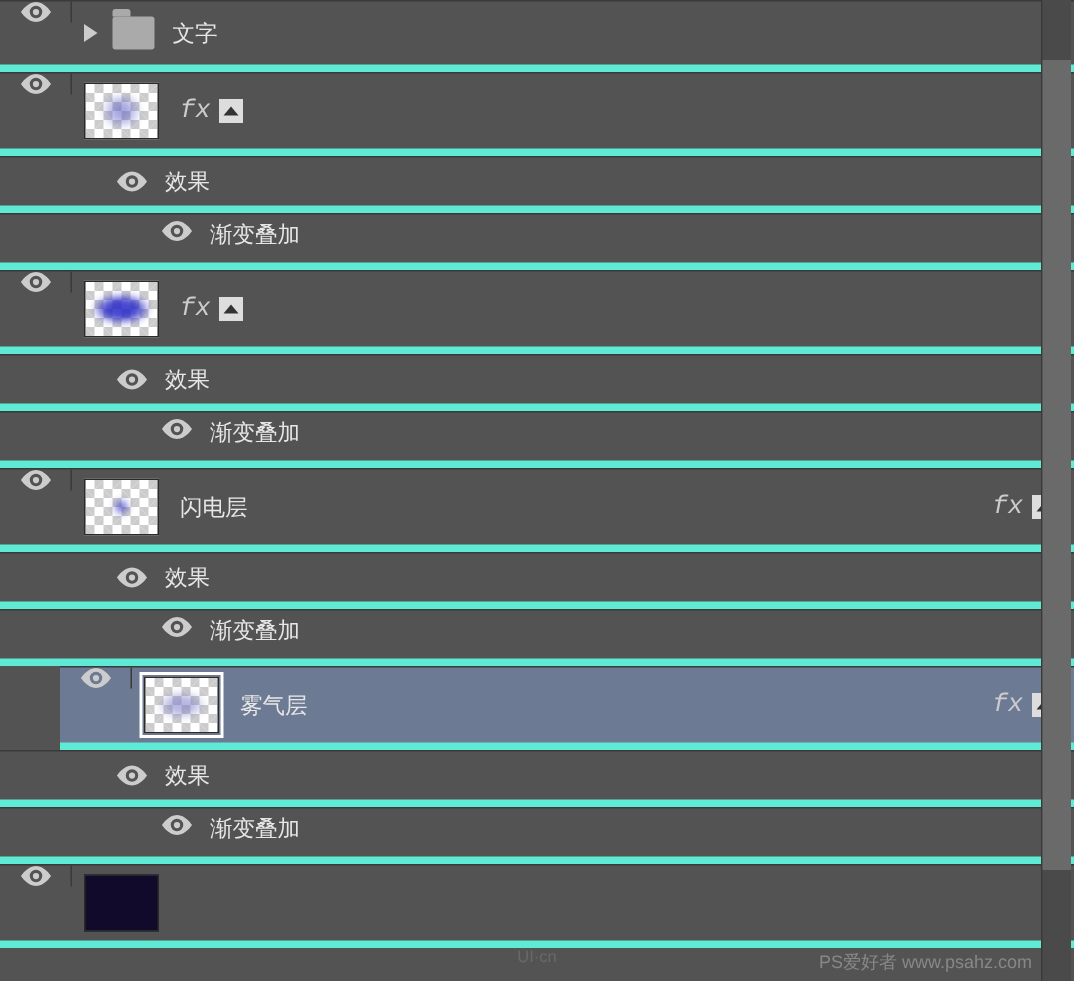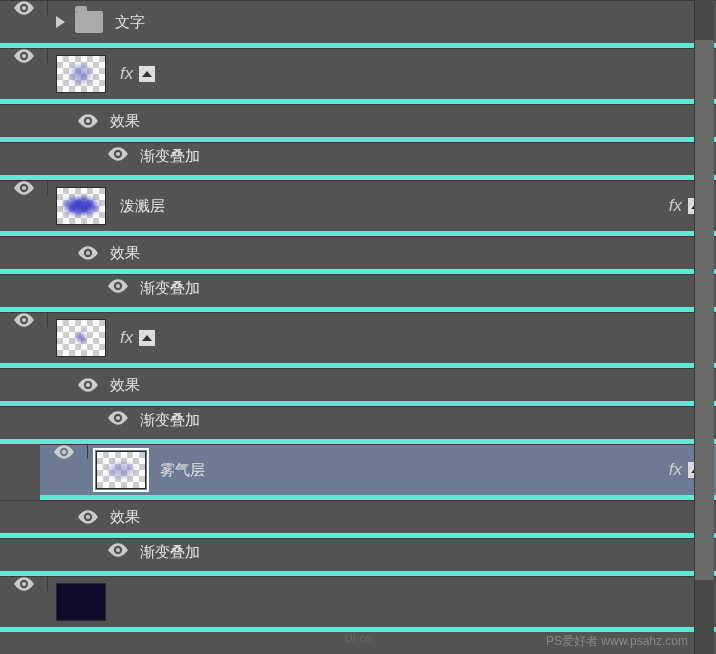--- a/index.html
+++ b/index.html
@@ -98,21 +98,21 @@
     .thumb-inner.fog { background: radial-gradient(ellipse, rgba(120,120,200,0.6) 30%, transparent 70%); }
     .thumb.solid { background: #120a2a; }
     .eye-icon {
       width: 20px; height: 14px;
       display: inline-block;
     }
     .eye-icon svg { width: 100%; height: 100%; }
     .label { flex: 1; }
     .fx-badge {
       font-style: italic;
-      font-family: Liberation Sans, sans-serif;
+      font-family: Liberation Mono, monospace;
       color: #ccc;
       margin-right: 6px;
       font-size: 17px;
     }
     .fx-toggle {
       width: 16px; height: 16px;
       background: #ddd;
       display: flex;
       align-items: center;
       justify-content: center;
@@ -221,21 +221,20 @@
         <div class="vis-col">
           <span class="eye-icon"><svg viewBox="0 0 24 16">
               <path fill="#ccc" d="M12 0C5 0 0 8 0 8s5 8 12 8 12-8 12-8S19 0 12 0zm0 13a5 5 0 110-10 5 5 0 010 10z"></path>
               <circle cx="12" cy="8" r="2.5" fill="#ccc"></circle>
             </svg></span>
         </div>
         <div class="main-col">
           <div class="thumb">
             <div class="thumb-inner splash2"></div>
           </div>
-          <div class="label">泼溅层</div>
           <span class="fx-badge">fx</span>
           <span class="fx-toggle"></span>
         </div>
       </div>
       <div class="layer-row">
         <div class="vis-col"></div>
         <div class="sub-col">
           <span class="eye-icon"><svg viewBox="0 0 24 16">
               <path fill="#ccc" d="M12 0C5 0 0 8 0 8s5 8 12 8 12-8 12-8S19 0 12 0zm0 13a5 5 0 110-10 5 5 0 010 10z"></path>
               <circle cx="12" cy="8" r="2.5" fill="#ccc"></circle>
@@ -257,20 +256,21 @@
         <div class="vis-col">
           <span class="eye-icon"><svg viewBox="0 0 24 16">
               <path fill="#ccc" d="M12 0C5 0 0 8 0 8s5 8 12 8 12-8 12-8S19 0 12 0zm0 13a5 5 0 110-10 5 5 0 010 10z"></path>
               <circle cx="12" cy="8" r="2.5" fill="#ccc"></circle>
             </svg></span>
         </div>
         <div class="main-col">
           <div class="thumb">
             <div class="thumb-inner light"></div>
           </div>
+          <div class="label">闪电层</div>
           <span class="fx-badge">fx</span>
           <span class="fx-toggle"></span>
         </div>
       </div>
       <div class="layer-row">
         <div class="vis-col"></div>
         <div class="sub-col">
           <span class="eye-icon"><svg viewBox="0 0 24 16">
               <path fill="#ccc" d="M12 0C5 0 0 8 0 8s5 8 12 8 12-8 12-8S19 0 12 0zm0 13a5 5 0 110-10 5 5 0 010 10z"></path>
               <circle cx="12" cy="8" r="2.5" fill="#ccc"></circle>

